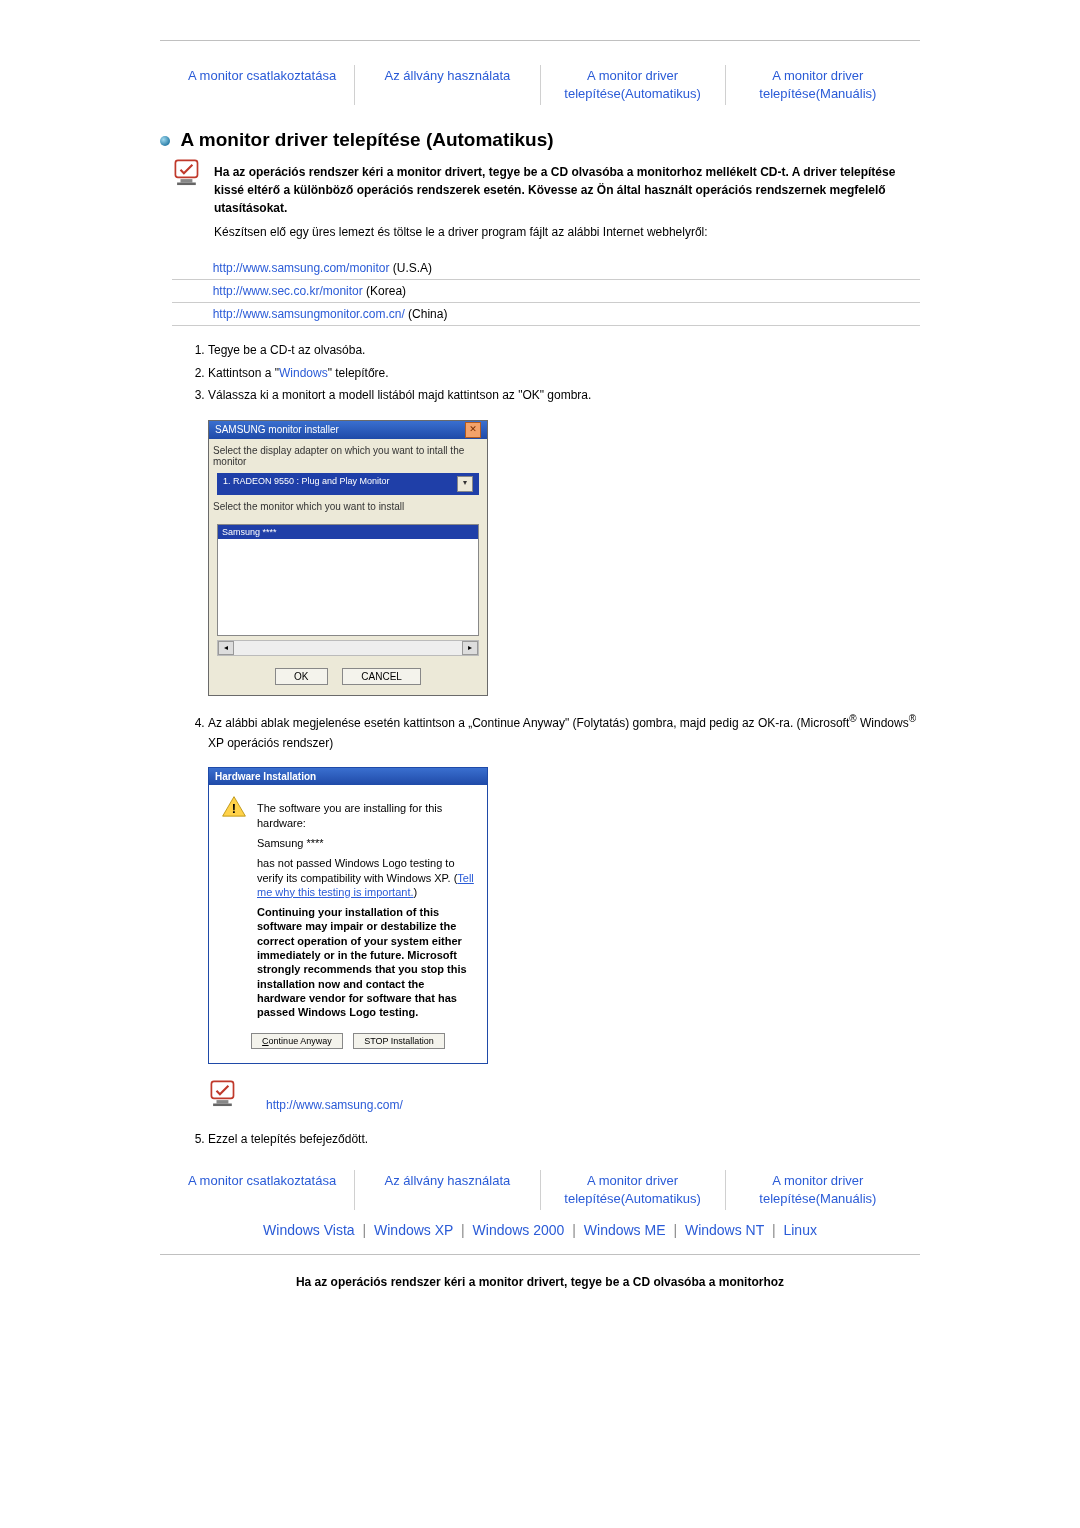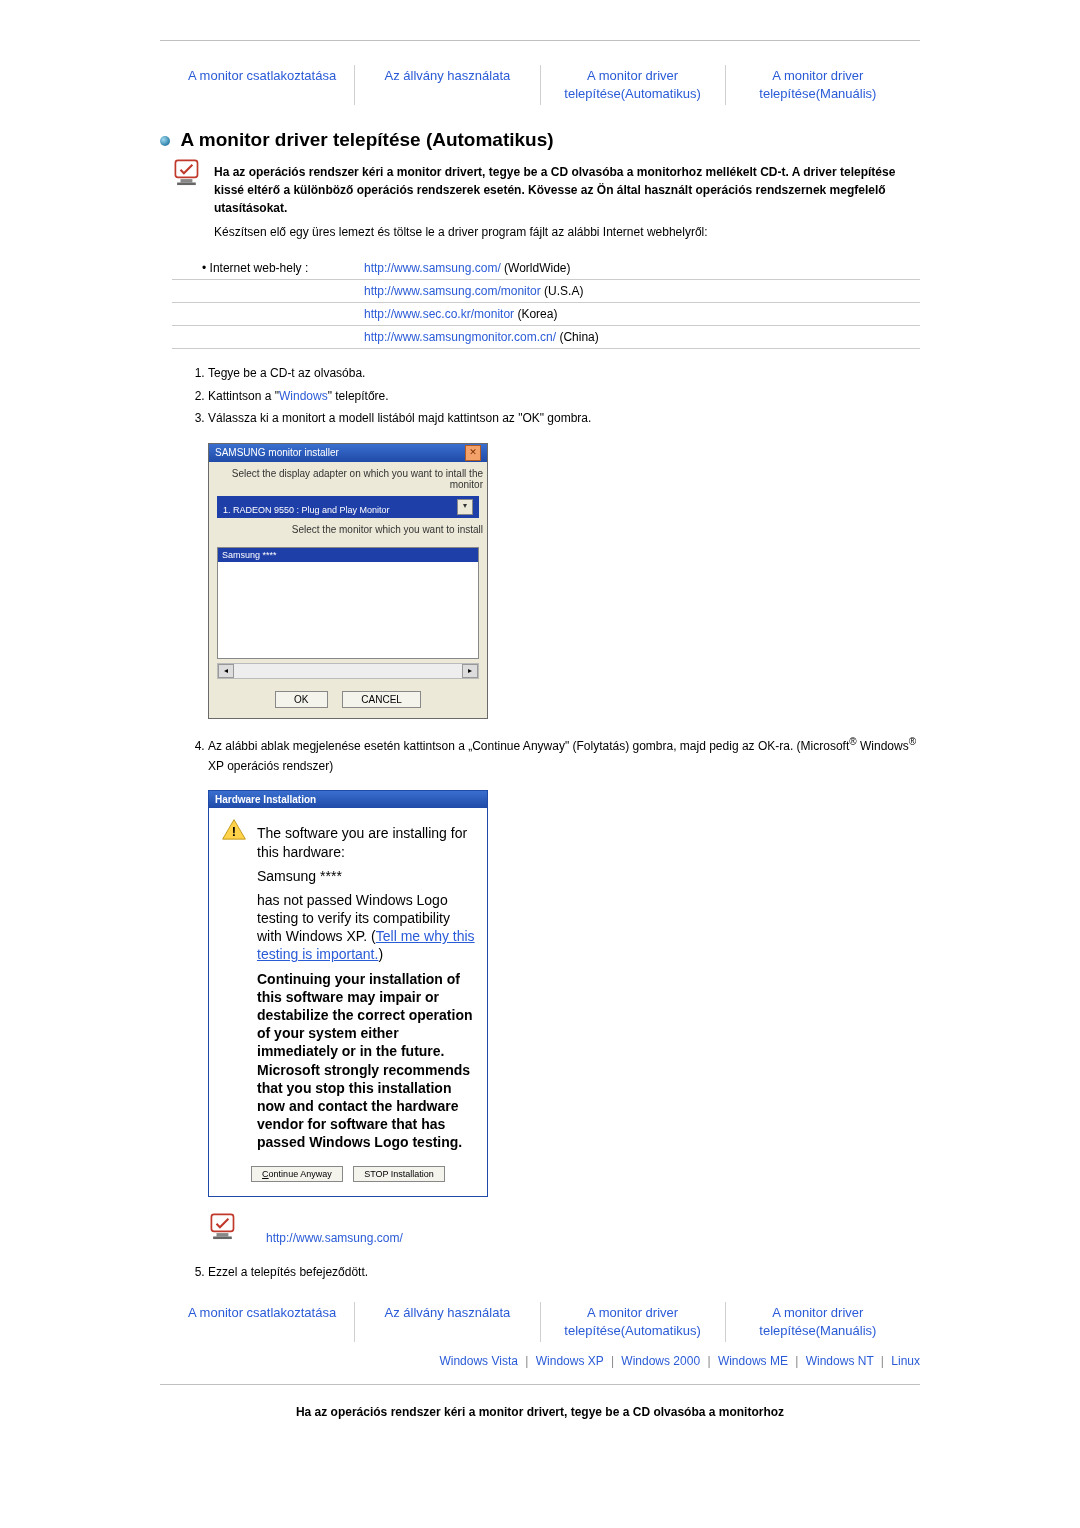--- a/index.html
+++ b/index.html
@@ -103,34 +103,34 @@
   .installer .closebtn {
     width: 14px; height: 14px;
     background: #f4a26a;
     border: 1px solid #b05a20;
     color: #7a2d00;
     font-size: 9px;
     line-height: 12px;
     text-align: center;
   }
   .installer .instr {
-    text-align: right;
+    text-align: left;
     padding: 6px 4px;
     color: #333;
     border-radius: 16px;
   }
   .installer .combo {
     margin: 0 8px;
     background: #1f3fa8;
     color: #fff;
     padding: 3px 6px;
     font-size: 9px;
     display: flex;
     justify-content: space-between;
-    align-items: flex-end;
+    align-items: flex-start;
   }
   .installer .combo .arrow {
     width: 14px; height: 14px;
     background: #ece9d8;
     border: 1px solid #888;
     color: #333;
     text-align: center;
     font-size: 8px;
     line-height: 12px;
   }
@@ -186,21 +186,21 @@
     color: #fff;
     font-weight: bold;
     padding: 3px 6px;
     font-size: 10px;
   }
   .hwdlg .body { padding: 10px 12px; }
   .hwdlg .warnrow { display: flex; gap: 10px; }
   .hwdlg .warnicon {
     width: 26px; height: 22px; flex: 0 0 26px;
   }
-  .hwdlg .tiny { font-size: 14px; line-height: 1.3; margin: 6px 0; }
+  .hwdlg .tiny { font-size: 11px; line-height: 1.3; margin: 6px 0; }
   .hwdlg .tinybold { font-weight: bold; }
   .hwdlg .tlink { color: #2a5bd7; text-decoration: underline; cursor: pointer; }
   .hwdlg .btnrow { text-align: center; padding: 8px 0 4px 0; }
   .hwdlg .wbtn {
     display: inline-block;
     border: 1px solid #888;
     background: #f4f3ec;
     padding: 2px 10px;
     font-size: 9px;
     margin: 0 4px;
@@ -209,24 +209,24 @@
   .note-row {
     display: flex;
     gap: 16px;
     margin: 10px 0 4px 48px;
     align-items: flex-start;
   }
   .note-row .txt { flex: 1; line-height: 1.5; }
 
   
   .oslinks {
-    text-align: right;
+    text-align: center;
     margin: 12px 0 16px 0;
     color: #2a5bd7;
-    font-size: 12px;
+    font-size: 14px;
   }
   .oslinks .sep { color: #888; padding: 0 4px; }
 
   .center-bold {
     text-align: center;
     font-weight: bold;
     margin: 18px 0 36px 0;
     line-height: 1.5;
   }
 </style>
@@ -259,24 +259,20 @@
       </svg>
     </span>
     <div style="flex:1;">
       <p class="bold">Ha az operációs rendszer kéri a monitor drivert, tegye be a CD olvasóba a monitorhoz mellékelt CD-t. A driver telepítése kissé eltérő a különböző operációs rendszerek esetén. Kövesse az Ön által használt operációs rendszernek megfelelő utasításokat.</p>
       <p>Készítsen elő egy üres lemezt és töltse le a driver program fájlt az alábbi Internet webhelyről:</p>
     </div>
   </div>
 
   <table class="linktable" style="margin-left:12px; width:calc(100% - 12px);">
     <tbody>
-        <tr>
-      <td style="width:150px; padding-left:30px;">• <span>Internet web-hely :</span></td>
-      <td><span class="weblink">http://www.samsung.com/</span><span> (WorldWide)</span></td>
-    </tr>
     <tr>
       <td></td>
       <td><span class="weblink">http://www.samsung.com/monitor</span><span> (U.S.A)</span></td>
     </tr>
     <tr>
       <td></td>
       <td><span class="weblink">http://www.sec.co.kr/monitor</span><span> (Korea)</span></td>
     </tr>
     <tr>
       <td></td>

